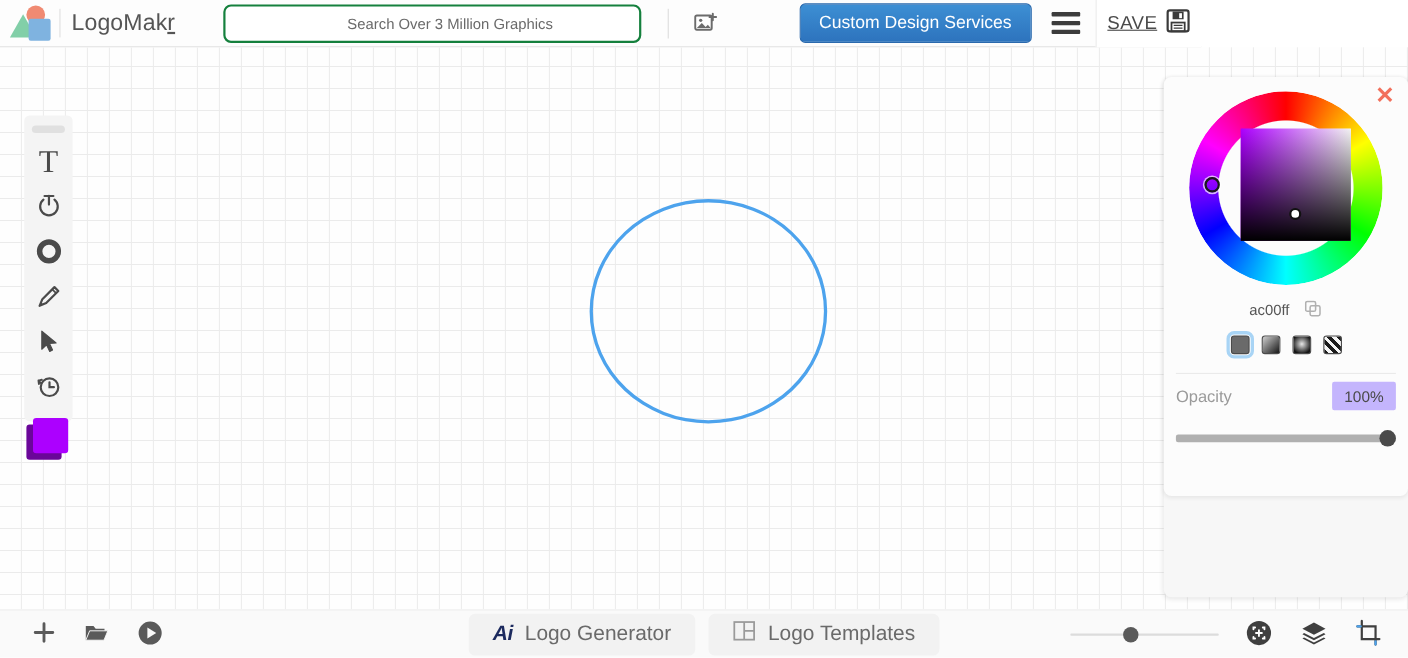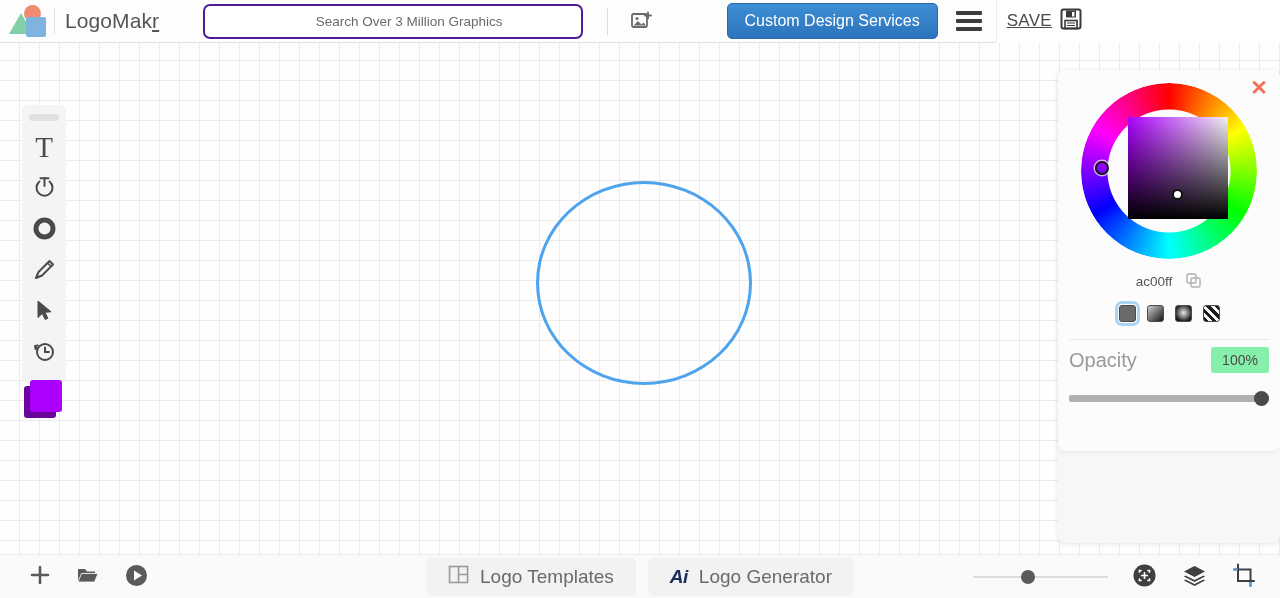--- a/index.html
+++ b/index.html
@@ -41,21 +41,21 @@
   }
   .brand-divider { width: 1px; height: 26px; background: #e0e0e0; margin: 0 10px 0 4px; }
   .brand-name {
     font-size: 21px; color: #555; letter-spacing: .1px;
   }
   .brand-name .underline-r { text-decoration: underline; }
 
   .search-wrap { margin-left: 44px; }
   .search-input {
     width: 380px; height: 35px;
-    border: 2px solid #4c1d95; border-radius: 7px;
+    border: 2px solid #15803d; border-radius: 7px;
     background: #fff;
     text-align: center;
     font-size: 13.5px; color: #666;
     font-family: "Liberation Sans", sans-serif;
     outline: none;
     padding-left: 32px;
   }
   .search-input::placeholder { color: #6a6a6a; opacity: 1; }
 
   .hdr-divider { width: 1px; height: 27px; background: #dcdcdc; margin-left: 24px; }
@@ -242,24 +242,24 @@
   .sw-none {
     background: repeating-linear-gradient(45deg, #1b1b1b 0 3px, #f5f5f5 3px 6px);
   }
 
   .opacity-sep {
     margin: 17px 11px 0 11px; height: 1px; background: #eaeaea;
   }
   .opacity-row {
     display: flex; align-items: center; margin: 7px 11px 0 11px;
   }
-  .opacity-label { font-size: 20px; color: #9a9a9a; }
+  .opacity-label { font-size: 15px; color: #9a9a9a; }
   .opacity-value {
     margin-left: auto;
-    background: #86efac; border-radius: 2px;
+    background: #c4b5fd; border-radius: 2px;
     padding: 5px 10px; font-size: 14px; color: #4a4a4a;
     min-width: 58px; text-align: center;
   }
   .opacity-slider {
     position: relative; margin: 18px 11px 0 11px; height: 14px;
   }
   .opacity-track {
     position: absolute; left: 0; top: 4px; right: 0;
     height: 7px; background: #b0b0b0; border-radius: 2px;
   }
@@ -502,31 +502,31 @@
           <svg width="23" height="23" viewBox="0 0 23 23" aria-hidden="true">
             <circle cx="11.5" cy="11.5" r="10.5" fill="#5a5a5a"></circle>
             <path d="M9 6.5 L17 11.5 L9 16.5 Z" fill="#fafafa"></path>
           </svg>
         </span>
       </button>
     </div>
 
     <div class="bb-center">
       <button class="bb-tab">
+        <span class="ai-glyph">Ai</span>
+        <span>Logo Generator</span>
+      </button>
+      <button class="bb-tab">
         <span>
           <svg width="21" height="21" viewBox="0 0 21 21" aria-hidden="true">
             <rect x="1.5" y="2.5" width="18" height="16" fill="none" stroke="#9a9a9a" stroke-width="1.6"></rect>
             <path d="M10.5 2.5 V18.5 M10.5 10.5 H19.5" stroke="#9a9a9a" stroke-width="1.6"></path>
           </svg>
         </span>
         <span>Logo Templates</span>
-      </button>
-      <button class="bb-tab">
-        <span class="ai-glyph">Ai</span>
-        <span>Logo Generator</span>
       </button>
     </div>
 
     <div class="bb-right">
       <div class="zoom-slider">
         <div class="zoom-track"></div>
         <div class="zoom-knob"></div>
       </div>
       <button class="bb-icon-btn">
         <span>

